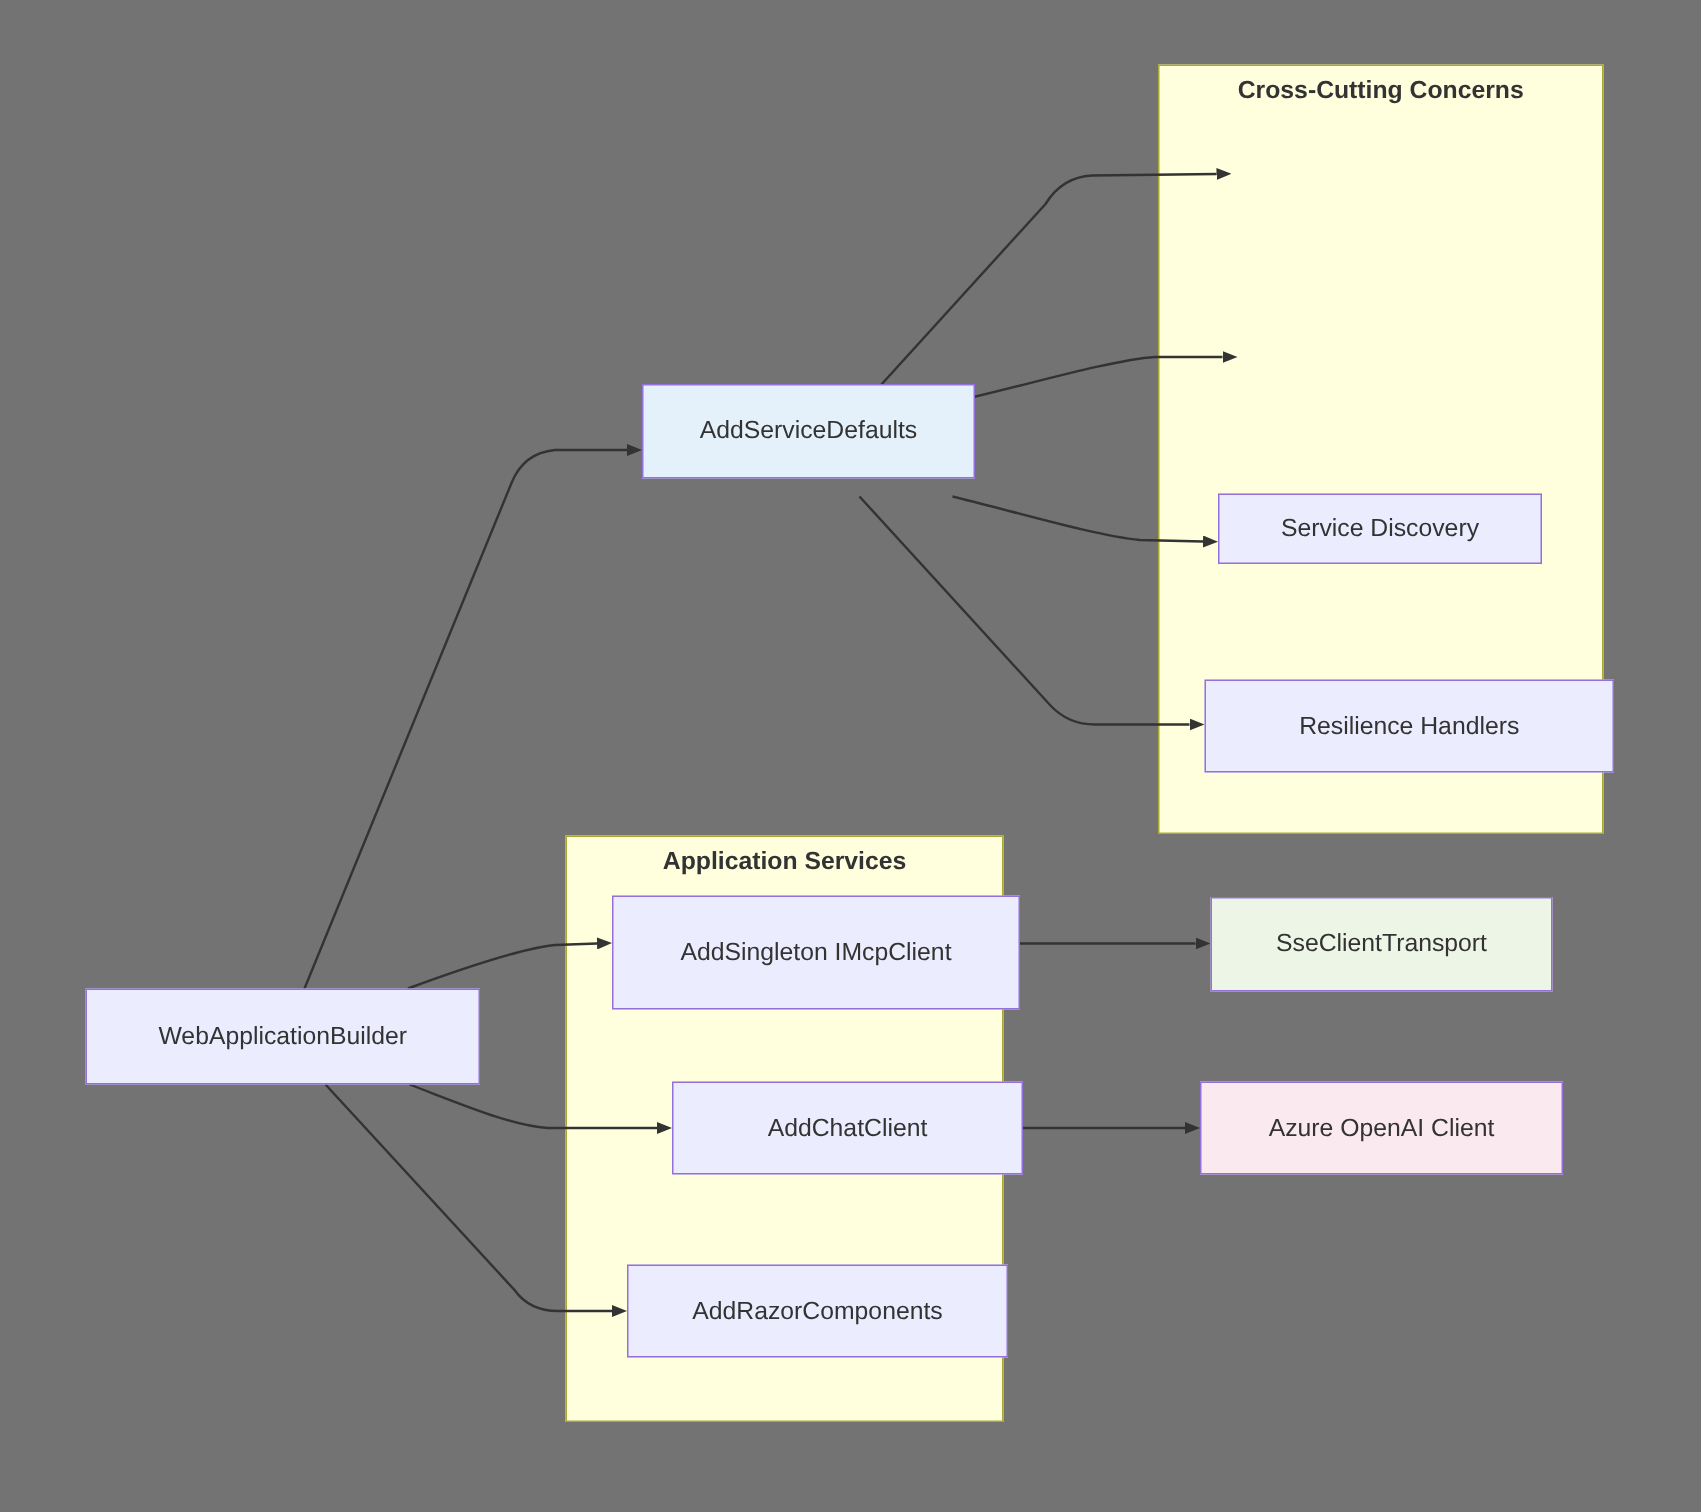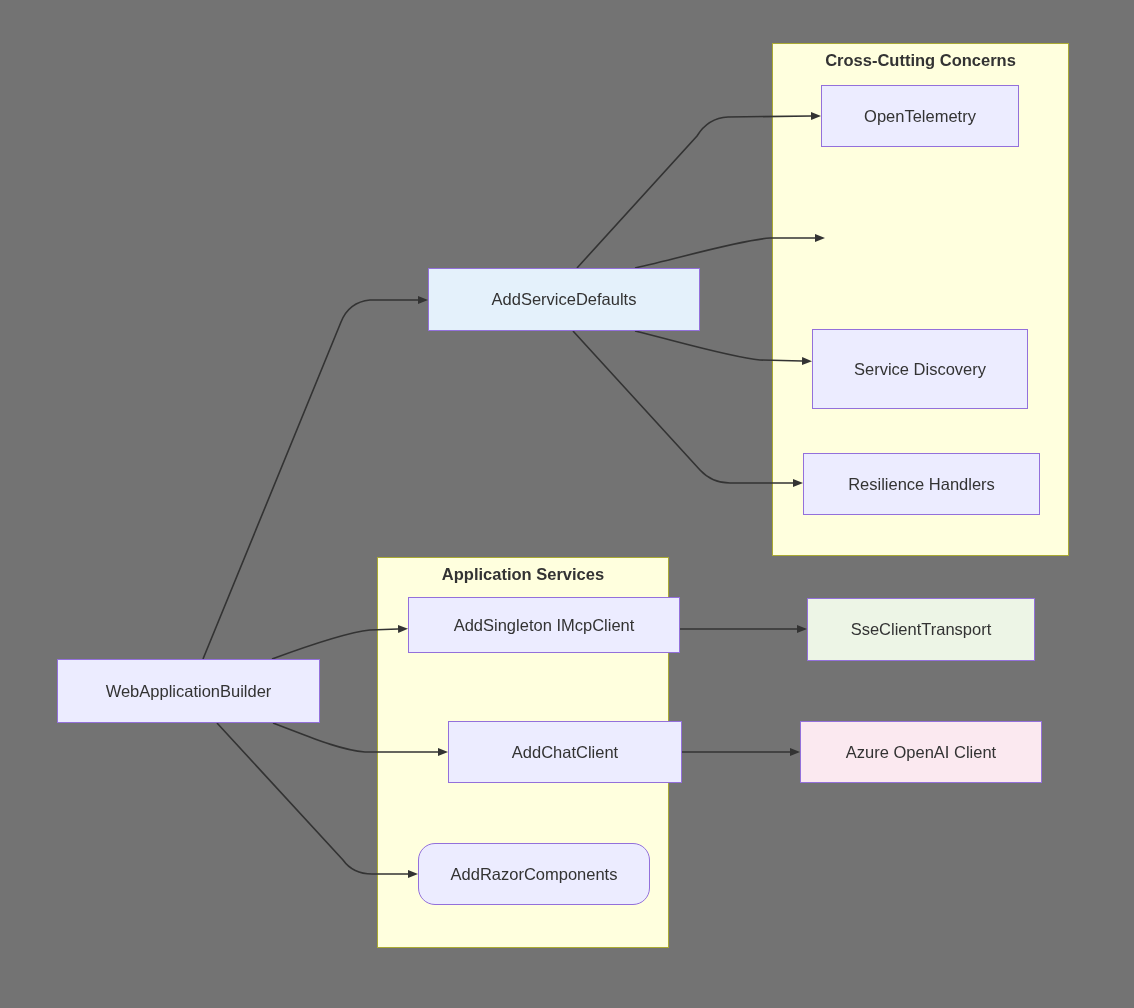--- a/index.html
+++ b/index.html
@@ -74,32 +74,31 @@
       <path d="M272,659 C310,645 350,632 370,630 L398,629" marker-end="url(#arrow)"></path>
       <path d="M680,629 L797,629" marker-end="url(#arrow)"></path>
       <path d="M273,723 C310,737 340,750 365,752 L438,752" marker-end="url(#arrow)"></path>
       <path d="M642,752 L790,752" marker-end="url(#arrow)"></path>
       <path d="M217,723 L343,860 Q353,874 372,874 L408,874" marker-end="url(#arrow)"></path>
     </g>
   </svg>
 
   <div class="node" style="left:57px;top:659px;width:263px;height:64px;">WebApplicationBuilder</div>
 
-  <div class="node blue" style="left:428px;top:268px;width:272px;height:63px;">AddServiceDefaults</div>
-
-  <div class="node" style="left:821px;top:85px;width:198px;height:62px;">OpenTelemetry</div>
+  <div class="node blue" style="left:428px;top:256px;width:222px;height:63px;">AddServiceDefaults</div>
 
 
-  <div class="node" style="left:812px;top:329px;width:216px;height:80px;">Service Discovery</div>
 
-  <div class="node" style="left:803px;top:453px;width:237px;height:62px;">Resilience Handlers</div>
+  <div class="node" style="left:812px;top:329px;width:216px;height:47px;">Service Discovery</div>
 
-  <div class="node" style="left:408px;top:597px;width:272px;height:56px;">AddSingleton IMcpClient</div>
+  <div class="node" style="left:803px;top:453px;width:273px;height:62px;">Resilience Handlers</div>
+
+  <div class="node" style="left:408px;top:597px;width:272px;height:76px;">AddSingleton IMcpClient</div>
 
   <div class="node green" style="left:807px;top:598px;width:228px;height:63px;">SseClientTransport</div>
 
   <div class="node" style="left:448px;top:721px;width:234px;height:62px;">AddChatClient</div>
 
   <div class="node pink" style="left:800px;top:721px;width:242px;height:62px;">Azure OpenAI Client</div>
 
-  <div class="node" style="left:418px;top:843px;width:232px;height:62px;border-radius:17px;">AddRazorComponents</div>
+  <div class="node" style="left:418px;top:843px;width:254px;height:62px;">AddRazorComponents</div>
 
 </div>
 
 </body></html>

